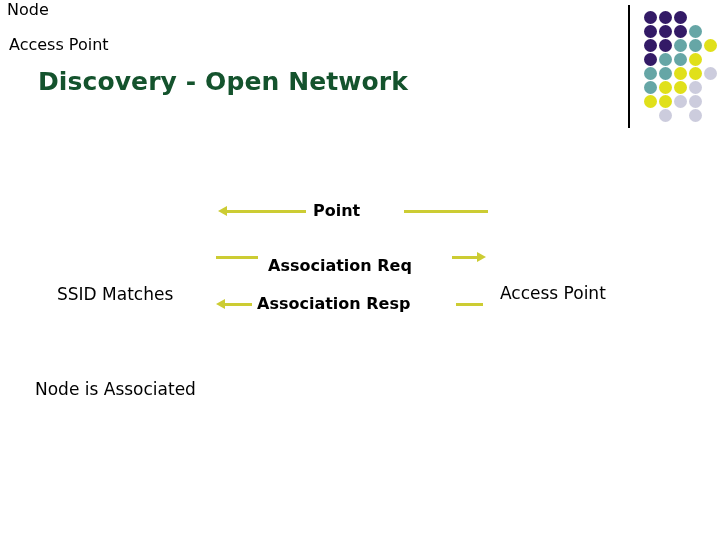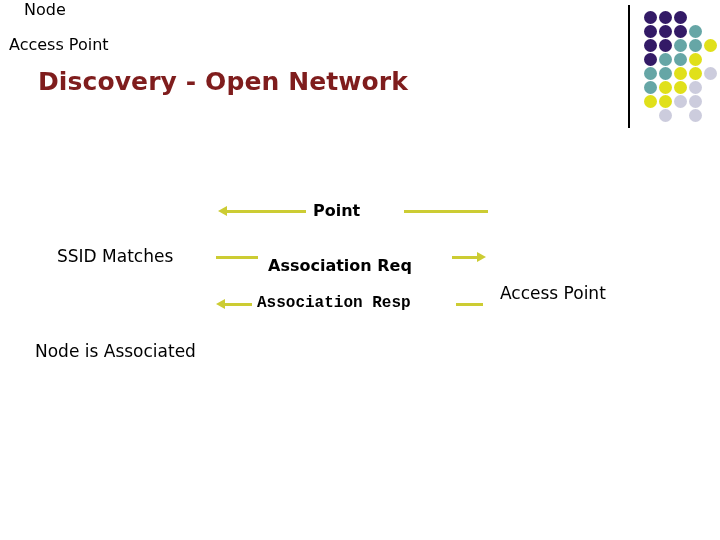--- a/index.html
+++ b/index.html
@@ -54,21 +54,21 @@
     position: absolute;
     width: 13px;
     height: 13px;
     border-radius: 50%;
   }
   #node-box {
     left: 48px;
     top: 194px;
     width: 164px;
     height: 35px;
-    padding-left: 24px;
+    padding-left: 7px;
   }
   #ap-box {
     left: 497px;
     top: 194px;
     width: 176px;
     height: 35px;
     padding-left: 9px;
   }
 
   .flow-label {
@@ -77,20 +77,21 @@
     font-weight: bold;
     color: #000000;
     white-space: nowrap;
   }
   .plain-label {
     position: absolute;
     font-size: 17px;
     font-weight: normal;
     color: #000000;
     white-space: nowrap;
+    margin-top: 38px;
   }
   .note-label {
     position: absolute;
     font-size: 17px;
     font-weight: normal;
     color: #000000;
     line-height: 22px;
     white-space: nowrap;
   }
 
@@ -123,33 +124,33 @@
   
   #ssid-label    { left: 57px;  top: 246px; }
   #areq-line-l   { left: 216px; top: 256px; width: 42px; }
   #areq-label    { left: 268px; top: 256px; }
   #areq-line-r   { left: 452px; top: 256px; width: 26px; }
   #areq-head     { left: 477px; top: 252px; }
 
   
   #aresp-head    { left: 216px; top: 299px; }
   #aresp-line-l  { left: 224px; top: 303px; width: 28px; }
-  #aresp-label   { left: 257px; top: 294px; font-family: Liberation Mono, monospace; }
+  #aresp-label   { left: 257px; top: 294px; }
   #aresp-line-r  { left: 456px; top: 303px; width: 27px; }
 
   
   #ap-note       { left: 500px; top: 282px; }
   #node-note     { left: 35px;  top: 341px; text-align: center; }
 </style>
 </head>
 <body>
 
 <div id="slide" style="background: rgb(255, 255, 255);">
 
-  <div id="slide-title" style="color: #7f1d1d;">Discovery - Open Network</div>
+  <div id="slide-title" style="color: #14532d;">Discovery - Open Network</div>
 
   <div id="header-rule" style="background: rgb(0, 0, 0);"></div>
 
   <div id="dot-grid">
       <div class="grid-dot" style="left: 0px; top: 0px; background: rgb(51, 26, 102);"></div>
       <div class="grid-dot" style="left: 15px; top: 0px; background: rgb(51, 26, 102);"></div>
       <div class="grid-dot" style="left: 30px; top: 0px; background: rgb(51, 26, 102);"></div>
       <div class="grid-dot" style="left: 0px; top: 14px; background: rgb(51, 26, 102);"></div>
       <div class="grid-dot" style="left: 15px; top: 14px; background: rgb(51, 26, 102);"></div>
       <div class="grid-dot" style="left: 30px; top: 14px; background: rgb(51, 26, 102);"></div>

